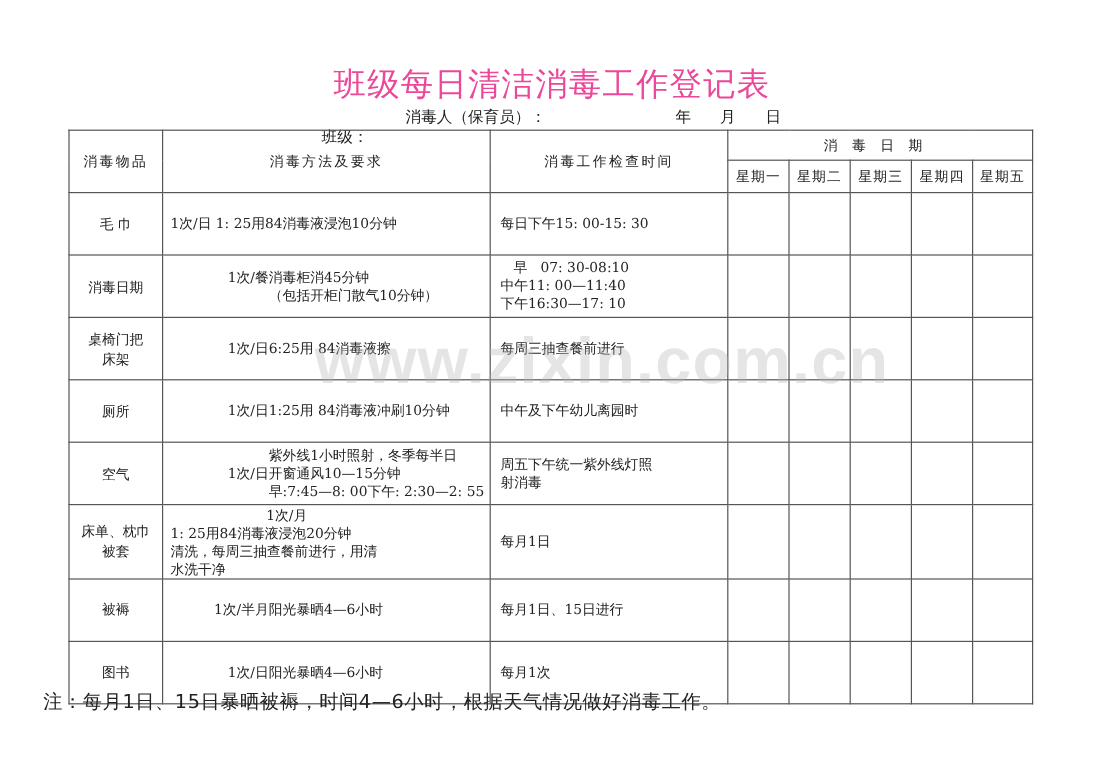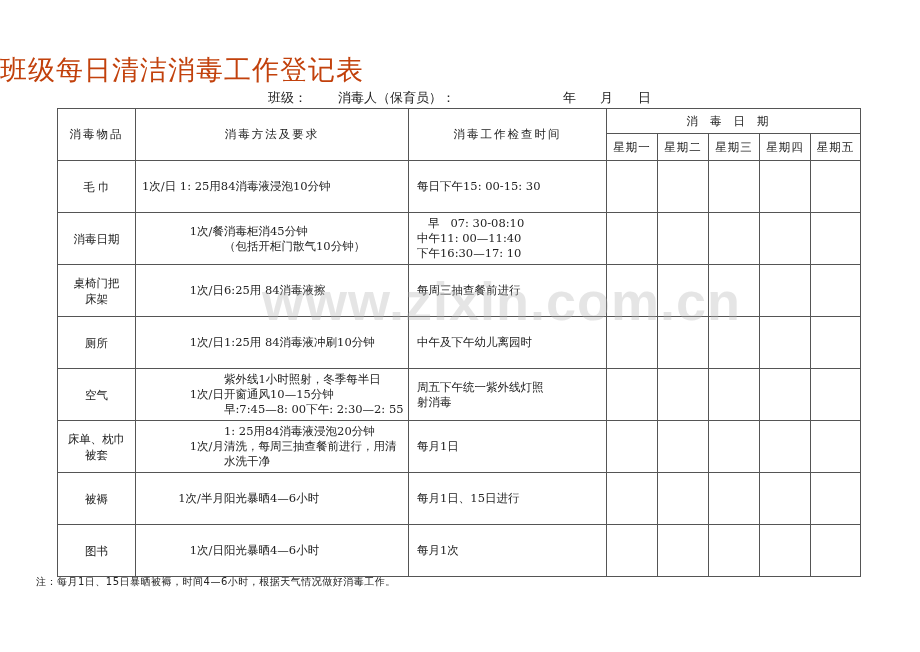--- a/index.html
+++ b/index.html
@@ -1,22 +1,22 @@
 <!DOCTYPE html>
 <html><head>
 <meta charset="utf-8">
 <style>
   html, body { margin: 0; padding: 0; }
   body {
     width: 920px; height: 652px; background: #ffffff; position: relative; overflow: hidden;
     font-family: "DejaVu Serif", "Liberation Serif", serif; color: #222;
   }
   .title {
-    position: absolute; left: 0; width: 920px; top: 52px; text-align: left;
-    font-family: "DejaVu Sans", sans-serif; font-size: 27px; letter-spacing: 1px; color: #c2410c;
+    position: absolute; left: 0; width: 920px; top: 52px; text-align: center;
+    font-family: "DejaVu Sans", sans-serif; font-size: 27px; letter-spacing: 1px; color: #ec4899;
   }
   .subline {
     position: absolute; top: 89px; font-size: 13px; color: #222;
     font-family: "DejaVu Sans", sans-serif;
   }
   table.reg {
     position: absolute; left: 57px; top: 108px; border-collapse: collapse;
     table-layout: fixed; width: 803px;
   }
   table.reg td, table.reg th {
@@ -26,34 +26,34 @@
   .hdr-main { font-size: 13px; letter-spacing: 2px; }
   .hdr-group { height: 24px; font-size: 13px; letter-spacing: 12px; }
   .hdr-day { height: 26px; font-size: 10px; letter-spacing: 1px; }
   td.item { text-align: center; line-height: 16px; }
   td.method { padding-left: 6px !important; line-height: 15px; }
   td.method .freq { display: inline-block; width: 82px; vertical-align: top; text-align: right; }
   td.method .desc { display: inline-block; vertical-align: top; }
   td.check { padding-left: 8px !important; line-height: 15px; }
   tr.row { height: 52px; }
   .footnote {
-    position: absolute; left: 36px; top: 575px; font-size: 10px; color: #222;
+    position: absolute; left: 36px; top: 575px; font-size: 16px; color: #222;
     font-family: "DejaVu Sans", sans-serif; letter-spacing: 0.5px;
   }
   .watermark {
     position: absolute; left: 262px; top: 270px; font-family: "Liberation Sans", sans-serif;
     font-size: 54px; color: rgba(180,180,180,0.35); pointer-events: none; letter-spacing: 1px; font-weight: bold;
   }
 </style>
 </head>
 <body>
 
 <div class="title">班级每日清洁消毒工作登记表</div>
 
-<div class="subline" style="left:268px;">班级：</div>
+<div class="subline" style="left:268px;margin-top:16px;">班级：</div>
 <div class="subline" style="left:338px;">消毒人（保育员）：</div>
 <div class="subline" style="left:563px;">年</div>
 <div class="subline" style="left:600px;">月</div>
 <div class="subline" style="left:638px;">日</div>
 
 <table class="reg">
   <colgroup>
     <col style="width:78px">
     <col style="width:273px">
     <col style="width:198px">
@@ -162,21 +162,21 @@
       <td></td>
       <td></td>
     </tr>
 
     <tr class="row">
       <td class="item">
           <div>床单、枕巾</div>
           <div>被套</div>
         </td>
       <td class="method">
-        <span class="freq" style="vertical-align:middle;">1次/月</span><span class="desc" style="vertical-align:middle;"><div>1: 25用84消毒液浸泡20分钟</div><div>清洗，每周三抽查餐前进行，用清</div><div>水洗干净</div></span>
+        <span class="freq" style="vertical-align:middle;margin-left:32px;">1次/月</span><span class="desc" style="vertical-align:middle;"><div>1: 25用84消毒液浸泡20分钟</div><div>清洗，每周三抽查餐前进行，用清</div><div>水洗干净</div></span>
       </td>
       <td class="check">
           <div>每月1日</div>
         </td>
       <td></td>
       <td></td>
       <td></td>
       <td></td>
       <td></td>
     </tr>

